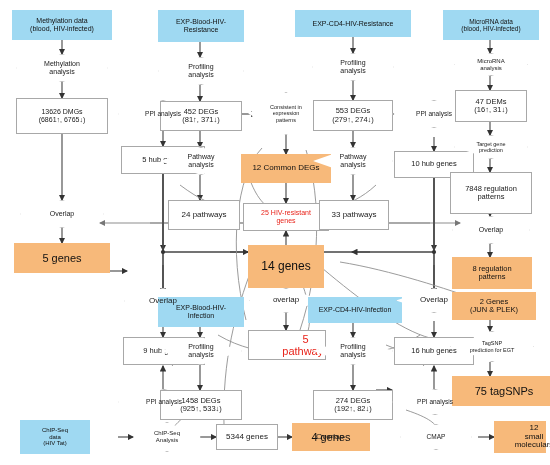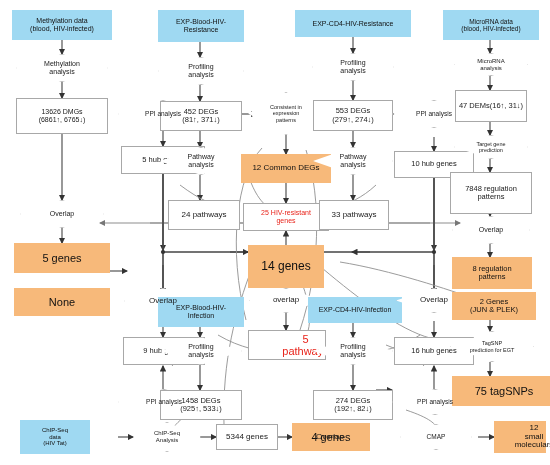--- a/index.html
+++ b/index.html
@@ -157,23 +157,20 @@
 
   <div class="node dia t7" style="left:20px;top:200px;width:84px;height:28px;">
     <div class="dshape"></div>
     <div class="dlabel">Overlap</div>
   </div>
 
   <div class="node rect orange t11" style="left:14px;top:243px;width:96px;height:30px;">
     <span>5  genes</span>
   </div>
 
-  <div class="node rect orange t11" style="left:14px;top:288px;width:96px;height:28px;">
-    <span>None</span>
-  </div>
 
   <div class="node rect blue t6" style="left:20px;top:420px;width:70px;height:34px;flex-direction:column;">
     <span>ChIP-Seq</span>
     <span>data</span>
     <span>(HIV Tat)</span>
   </div>
 
   <div class="node dia t65" style="left:118px;top:100px;width:90px;height:28px;">
     <div class="dshape"></div>
     <div class="dlabel">PPI analysis</div>
@@ -382,21 +379,21 @@
   </div>
 
   <div class="node dia t6" style="left:454px;top:53px;width:74px;height:23px;">
     <div class="dshape"></div>
     <div class="dlabel">
       <div>MicroRNA</div>
       <div>analysis</div>
     </div>
   </div>
 
-  <div class="node rect plain t75" style="left:455px;top:90px;width:72px;height:32px;">
+  <div class="node rect plain t75" style="left:455px;top:90px;width:72px;height:32px;flex-direction:column;">
     <span>47 DEMs</span>
     <span>(16↑, 31↓)</span>
   </div>
 
   <div class="node dia t55" style="left:454px;top:135px;width:74px;height:24px;">
     <div class="dshape"></div>
     <div class="dlabel">
       <div>Target gene</div>
       <div>prediction</div>
     </div>

